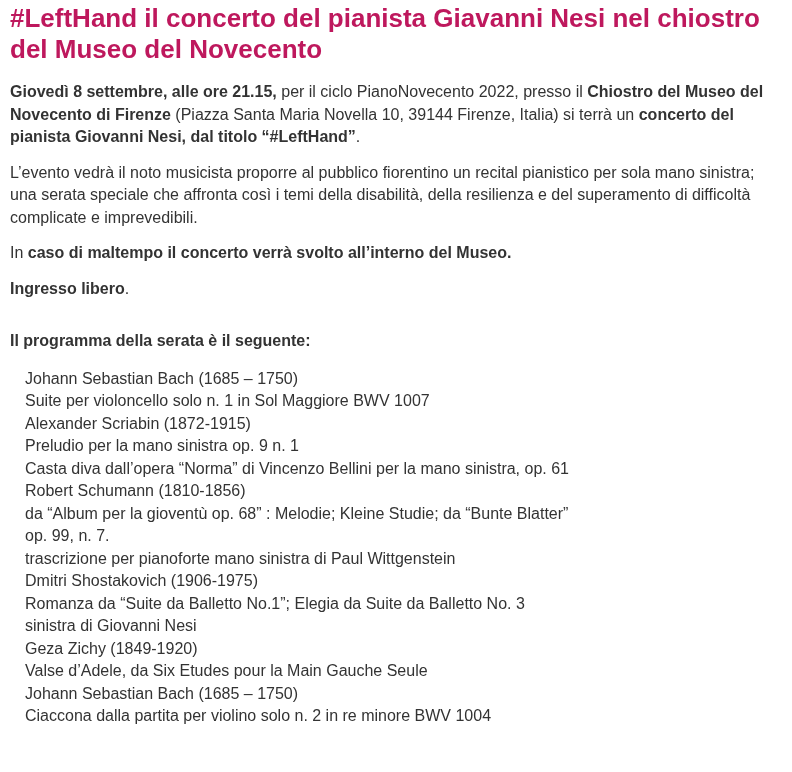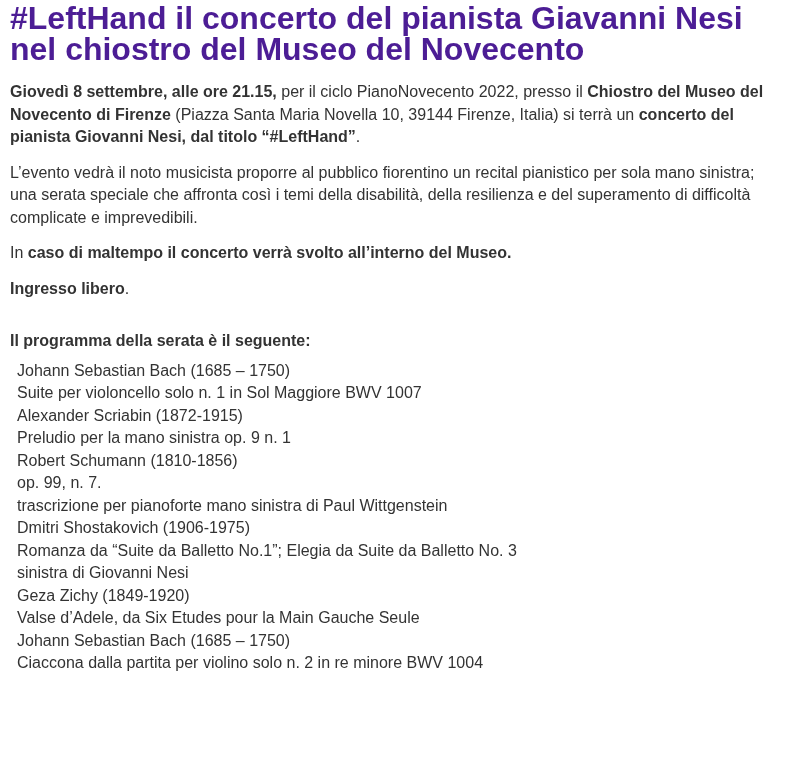--- a/index.html
+++ b/index.html
@@ -11,41 +11,41 @@
     width: 792px;
     height: 772px;
     overflow: hidden;
     font-family: "Liberation Sans", sans-serif;
     color: #333333;
   }
   .article {
     padding: 0 10px;
   }
   .title {
-    color: #4c1d95;
+    color: #be185d;
     font-family: "Liberation Sans", sans-serif;
     font-weight: bold;
-    font-size: 32px;
+    font-size: 26px;
     line-height: 31px;
     margin: 3px 0 0 0;
     letter-spacing: 0px;
   }
   p {
     font-size: 16px;
     line-height: 22.5px;
     margin: 0;
   }
   .p-intro { margin-top: 16px; }
   .p-desc { margin-top: 13px; }
   .p-weather { margin-top: 13px; }
   .p-entry { margin-top: 13px; }
   .p-program { margin-top: 30px; }
   b { font-weight: bold; text-align: center; }
   .program-list {
-    margin: 7px;
+    margin: 15px;
     padding: 0;
     list-style: none;
   }
   .program-list li {
     font-size: 16px;
     line-height: 22.5px;
   }
 </style>
 </head>
 <body>
@@ -60,21 +60,23 @@
   <p class="p-weather"><span>In </span><b>caso di maltempo il concerto verrà svolto all’interno del Museo.</b></p>
 
   <p class="p-entry"><b>Ingresso libero</b><span>.</span></p>
 
   <p class="p-program"><b>Il programma della serata è il seguente:</b></p>
   <ul class="program-list">
     <li>Johann Sebastian Bach (1685 – 1750)</li>
     <li>Suite per violoncello solo n. 1 in Sol Maggiore BWV 1007</li>
     <li>Alexander Scriabin (1872-1915)</li>
     <li>Preludio per la mano sinistra op. 9 n. 1</li>
+    <li>Casta diva dall’opera “Norma” di Vincenzo Bellini per la mano sinistra, op. 61</li>
     <li>Robert Schumann (1810-1856)</li>
+    <li>da “Album per la gioventù op. 68” : Melodie; Kleine Studie; da “Bunte Blatter”</li>
     <li>op. 99, n. 7.</li>
     <li>trascrizione per pianoforte mano sinistra di Paul Wittgenstein</li>
     <li>Dmitri Shostakovich (1906-1975)</li>
     <li>Romanza da “Suite da Balletto No.1”; Elegia da Suite da Balletto No. 3</li>
     <li>sinistra di Giovanni Nesi</li>
     <li>Geza Zichy (1849-1920)</li>
     <li>Valse d’Adele, da Six Etudes pour la Main Gauche Seule</li>
     <li>Johann Sebastian Bach (1685 – 1750)</li>
     <li>Ciaccona dalla partita per violino solo n. 2 in re minore BWV 1004</li>
   </ul>

